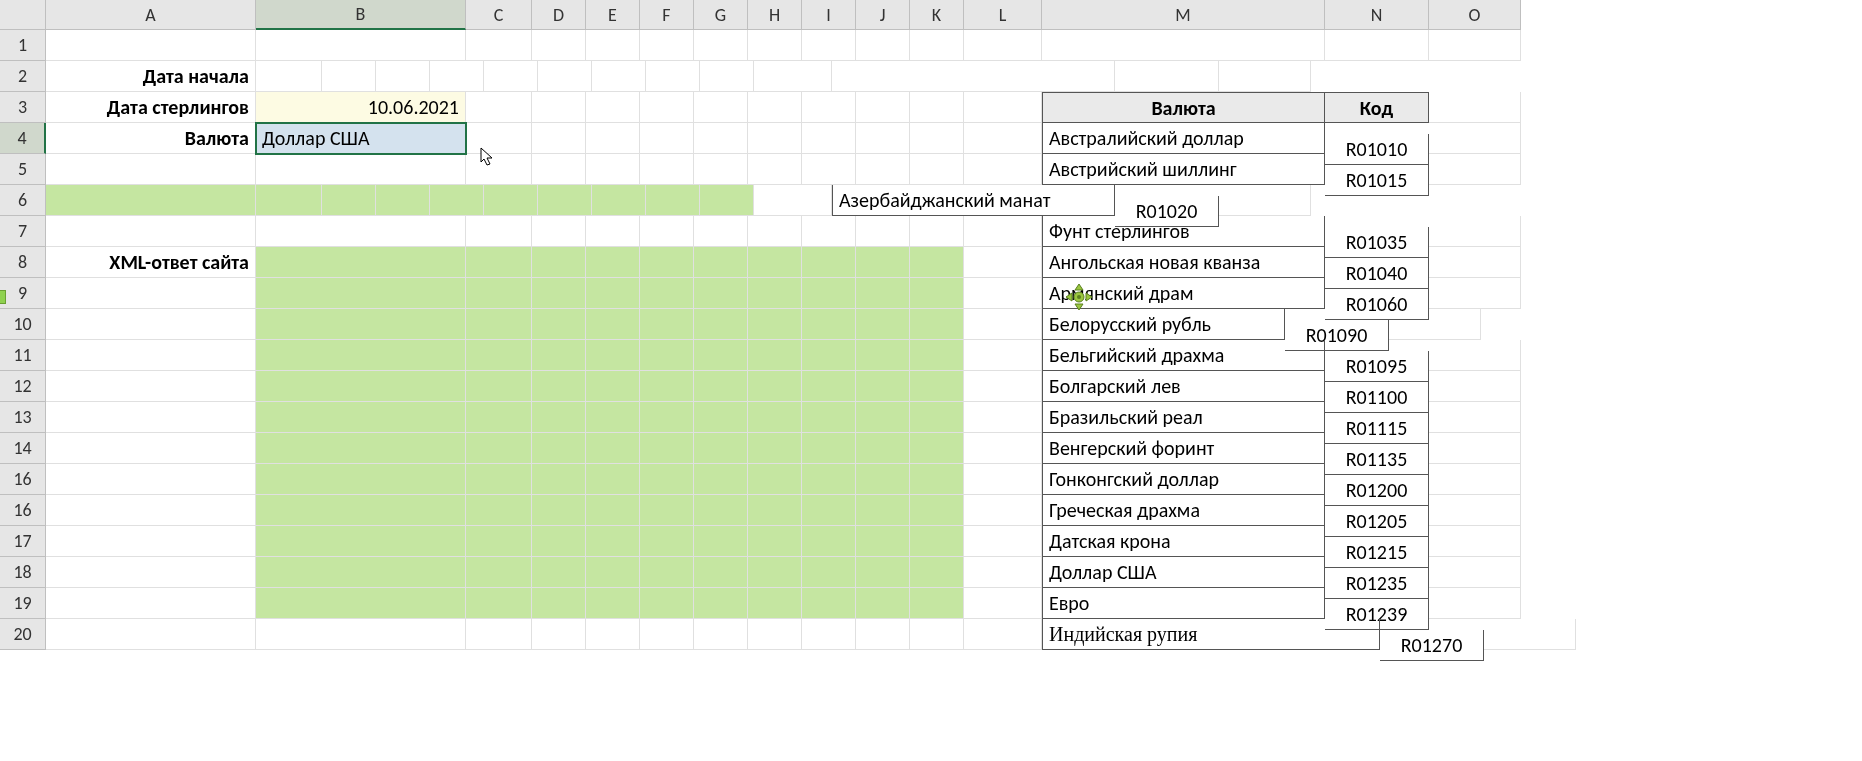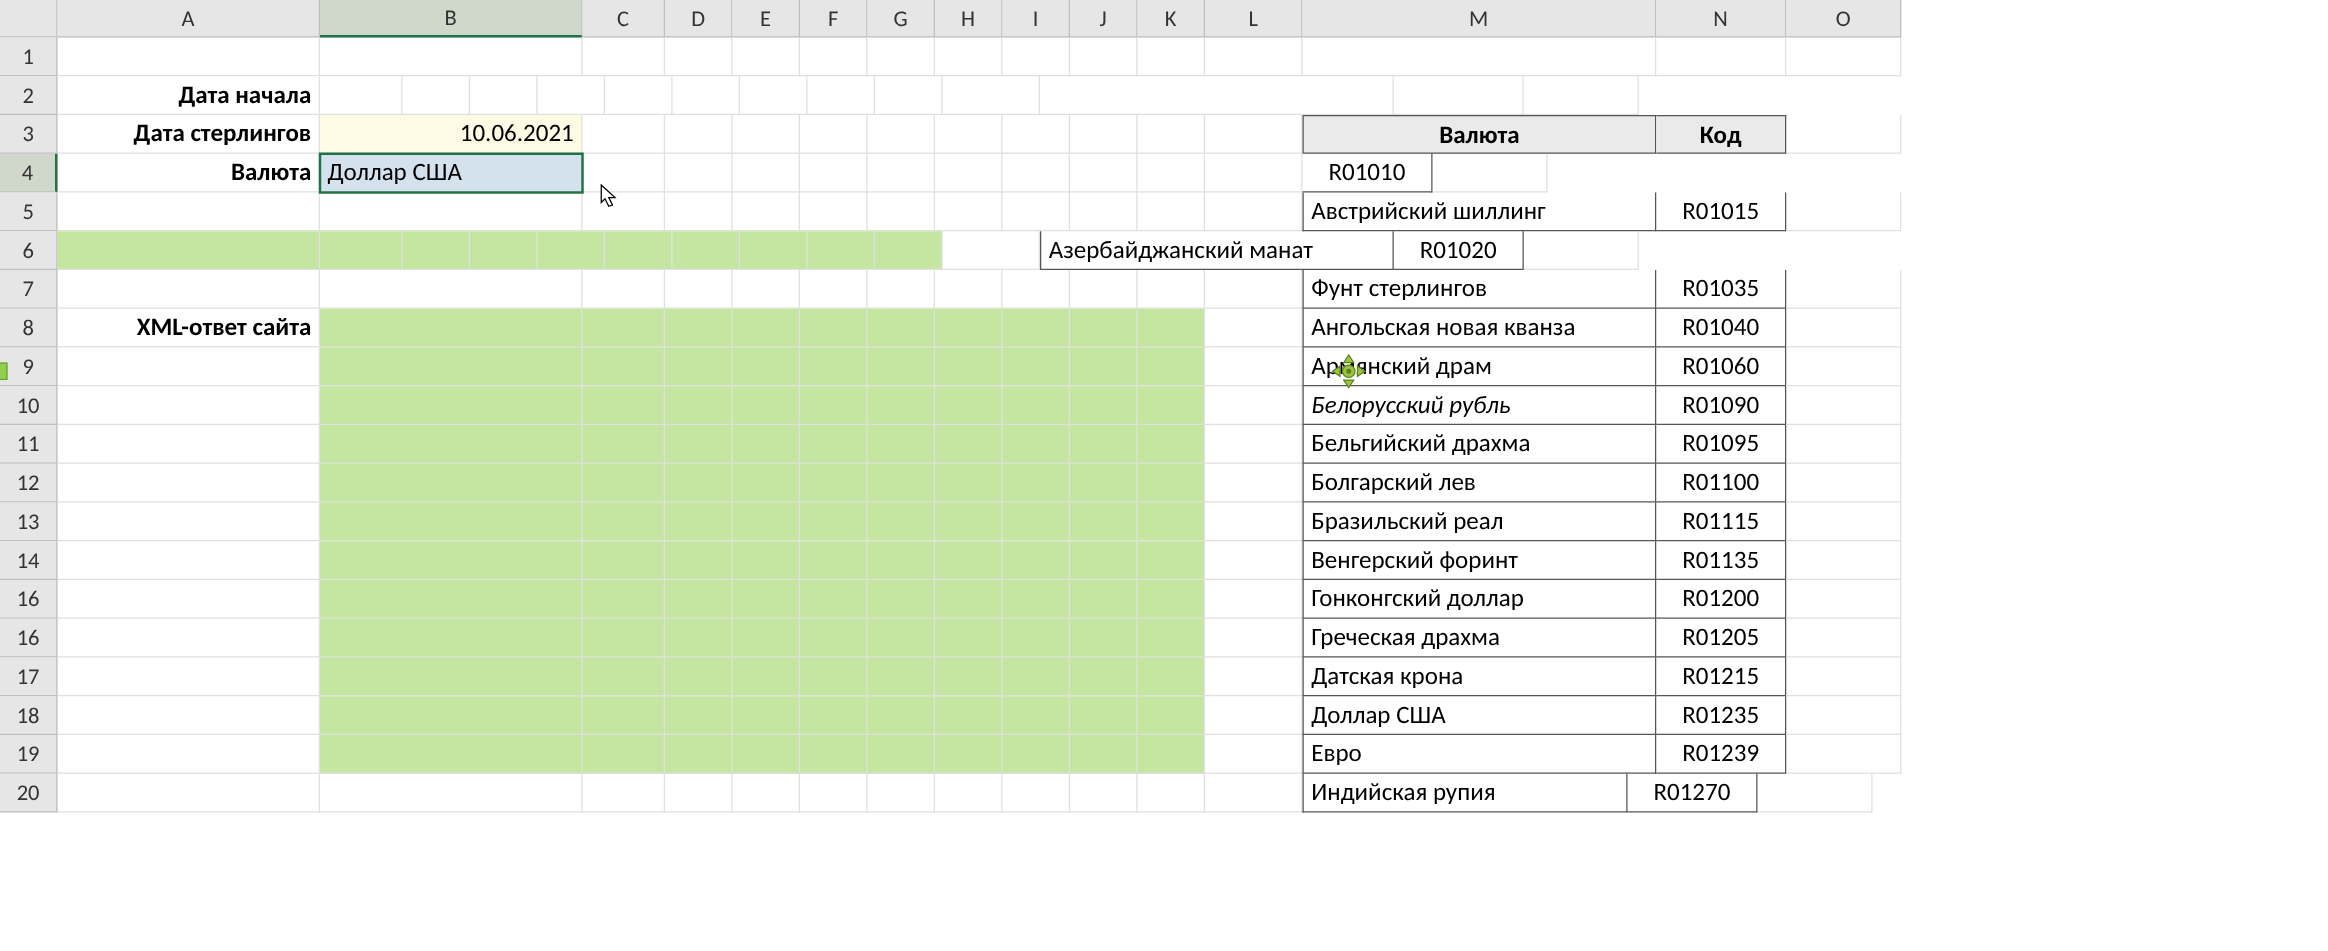--- a/index.html
+++ b/index.html
@@ -79,21 +79,21 @@
     display: flex;
     align-items: center;
     padding: 0 6px;
     font-size: 20px;
     color: #000;
     overflow: hidden;
     white-space: nowrap;
   }
   .bold { font-weight: bold; }
   .right { justify-content: flex-end; }
-  .center { justify-content: center; }
+  .center { justify-content: center; margin-top: 11px; }
   .yellow { background: #fdfbe3; }
   .green { background: #c5e6a1; }
   .selcell {
     background: #d4e2ee;
     outline: 2px solid #217346;
     outline-offset: -1px;
     position: relative;
   }
   .tbl-header { background: #eaeaea; font-weight: bold; justify-content: center; }
   .tbl-cell { border-right: 1px solid #555; border-bottom: 1px solid #555; }
@@ -223,20 +223,21 @@
         <div class="cell" style="width: 66px;"></div>
         <div class="cell" style="width: 54px;"></div>
         <div class="cell" style="width: 54px;"></div>
         <div class="cell" style="width: 54px;"></div>
         <div class="cell" style="width: 54px;"></div>
         <div class="cell" style="width: 54px;"></div>
         <div class="cell" style="width: 54px;"></div>
         <div class="cell" style="width: 54px;"></div>
         <div class="cell" style="width: 54px;"></div>
         <div class="cell" style="width: 78px;"></div>
+        <div class="cell tbl-cell" style="width: 283px; border-left: 1px solid rgb(85, 85, 85);">Австралийский доллар</div>
         <div class="cell tbl-cell center" style="width: 104px;">R01010</div>
         <div class="cell" style="width: 92px;"></div>
       </div>
       <div class="row">
         <div class="cell" style="width: 210px;"></div>
         <div class="cell" style="width: 210px;"></div>
         <div class="cell" style="width: 66px;"></div>
         <div class="cell" style="width: 54px;"></div>
         <div class="cell" style="width: 54px;"></div>
         <div class="cell" style="width: 54px;"></div>
@@ -323,21 +324,21 @@
         <div class="cell green" style="width: 66px;"></div>
         <div class="cell green" style="width: 54px;"></div>
         <div class="cell green" style="width: 54px;"></div>
         <div class="cell green" style="width: 54px;"></div>
         <div class="cell green" style="width: 54px;"></div>
         <div class="cell green" style="width: 54px;"></div>
         <div class="cell green" style="width: 54px;"></div>
         <div class="cell green" style="width: 54px;"></div>
         <div class="cell green" style="width: 54px;"></div>
         <div class="cell" style="width: 78px;"></div>
-        <div class="cell tbl-cell" style="width: 283px; border-left: 1px solid rgb(85, 85, 85); font-style: italic;">Белорусский рубль</div>
+        <div class="cell tbl-cell" style="width: 243px; border-left: 1px solid rgb(85, 85, 85);">Белорусский рубль</div>
         <div class="cell tbl-cell center" style="width: 104px;">R01090</div>
         <div class="cell" style="width: 92px;"></div>
       </div>
       <div class="row">
         <div class="cell" style="width: 210px;"></div>
         <div class="cell green" style="width: 210px;"></div>
         <div class="cell green" style="width: 66px;"></div>
         <div class="cell green" style="width: 54px;"></div>
         <div class="cell green" style="width: 54px;"></div>
         <div class="cell green" style="width: 54px;"></div>
@@ -493,21 +494,21 @@
         <div class="cell" style="width: 66px;"></div>
         <div class="cell" style="width: 54px;"></div>
         <div class="cell" style="width: 54px;"></div>
         <div class="cell" style="width: 54px;"></div>
         <div class="cell" style="width: 54px;"></div>
         <div class="cell" style="width: 54px;"></div>
         <div class="cell" style="width: 54px;"></div>
         <div class="cell" style="width: 54px;"></div>
         <div class="cell" style="width: 54px;"></div>
         <div class="cell" style="width: 78px;"></div>
-        <div class="cell tbl-cell" style="width: 260px; border-left: 1px solid rgb(85, 85, 85);">Индийская рупия</div>
+        <div class="cell tbl-cell" style="width: 338px; border-left: 1px solid rgb(85, 85, 85); font-family: Liberation Serif, serif;">Индийская рупия</div>
         <div class="cell tbl-cell center" style="width: 104px;">R01270</div>
         <div class="cell" style="width: 92px;"></div>
       </div>
     </div>
 
   <svg class="arrow-cursor" style="left:480px; top:147px" viewBox="0 0 16 20">
     <path d="M1 1 L1 15 L4 12 L7 18 L10 17 L7 11 L12 11 Z" fill="#fff" stroke="#000" stroke-width="1"></path>
   </svg>
 
   <svg class="move-cursor" style="left:1065px; top:283px" viewBox="0 0 28 28">

